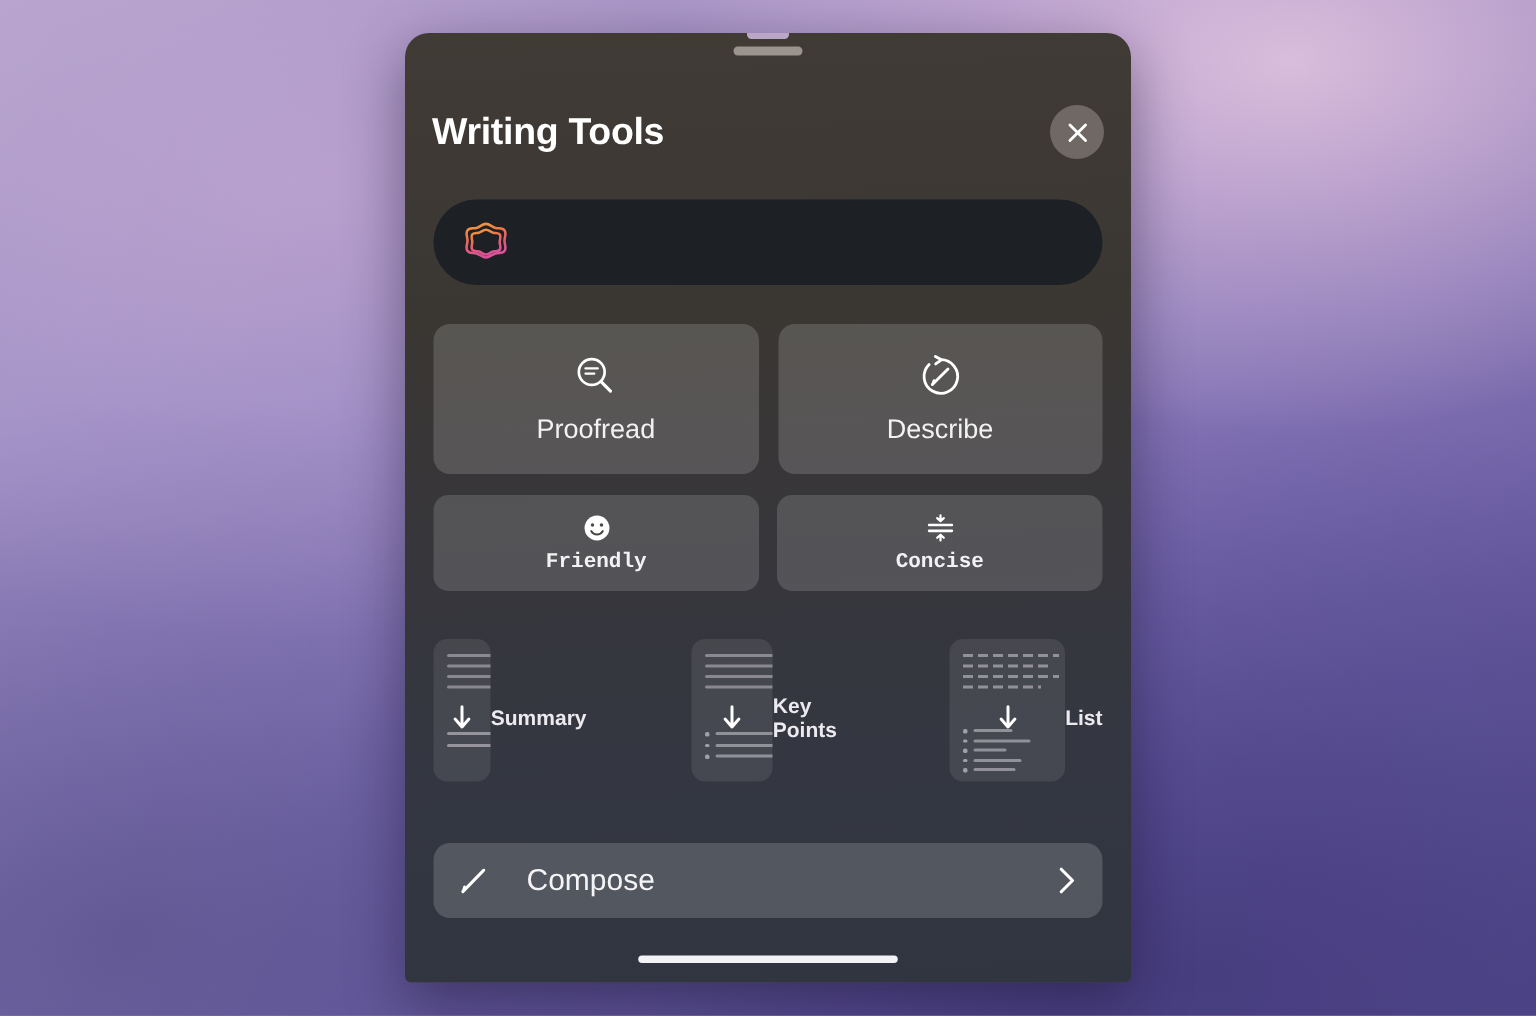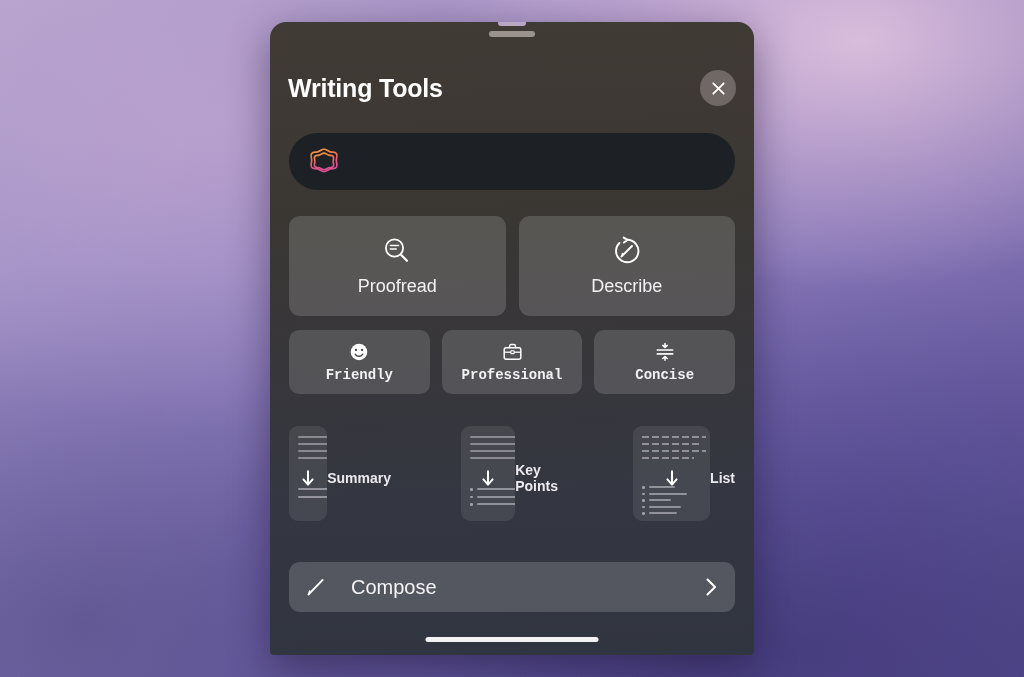--- a/index.html
+++ b/index.html
@@ -280,29 +280,20 @@
     <div class="tone-btn">
       <svg width="20" height="20" viewBox="0 0 20 20">
         <circle cx="10" cy="10" r="8.3" fill="#ffffff"></circle>
         <circle cx="7" cy="8" r="1.15" fill="#4a4744"></circle>
         <circle cx="13" cy="8" r="1.15" fill="#4a4744"></circle>
         <path d="M6.2 12.1 A4.4 4.4 0 0 0 13.8 12.1" fill="none" stroke="#4a4744" stroke-width="1.35" stroke-linecap="round"></path>
       </svg>
       <span class="lbl">Friendly</span>
     </div>
 
-    <div class="tone-btn">
-      <svg width="21" height="20" viewBox="0 0 21 20">
-        <rect x="2.2" y="5.8" width="16.6" height="11.4" rx="2" fill="none" stroke="#ffffff" stroke-width="1.5"></rect>
-        <path d="M7.6 5.6 V4.1 A1.5 1.5 0 0 1 9.1 2.6 H11.9 A1.5 1.5 0 0 1 13.4 4.1 V5.6" fill="none" stroke="#ffffff" stroke-width="1.5" stroke-linecap="round"></path>
-        <path d="M2.4 10.2 H18.6" stroke="#ffffff" stroke-width="1.3"></path>
-        <rect x="8.8" y="8.8" width="3.4" height="2.8" rx="0.7" fill="#6b6866" stroke="#ffffff" stroke-width="1.1"></rect>
-      </svg>
-      <span class="lbl">Professional</span>
-    </div>
 
     <div class="tone-btn">
       <svg width="22" height="20" viewBox="0 0 22 20">
         <path d="M11 1.6 V4.4 M8.8 3.4 L11 5.4 L13.2 3.4" fill="none" stroke="#ffffff" stroke-width="1.5" stroke-linecap="round" stroke-linejoin="round"></path>
         <path d="M3.4 8 H18.6 M3.4 11.9 H18.6" stroke="#ffffff" stroke-width="1.7" stroke-linecap="round"></path>
         <path d="M11 18.3 V15.5 M8.8 16.5 L11 14.5 L13.2 16.5" fill="none" stroke="#ffffff" stroke-width="1.5" stroke-linecap="round" stroke-linejoin="round"></path>
       </svg>
       <span class="lbl">Concise</span>
     </div>
   </div>

